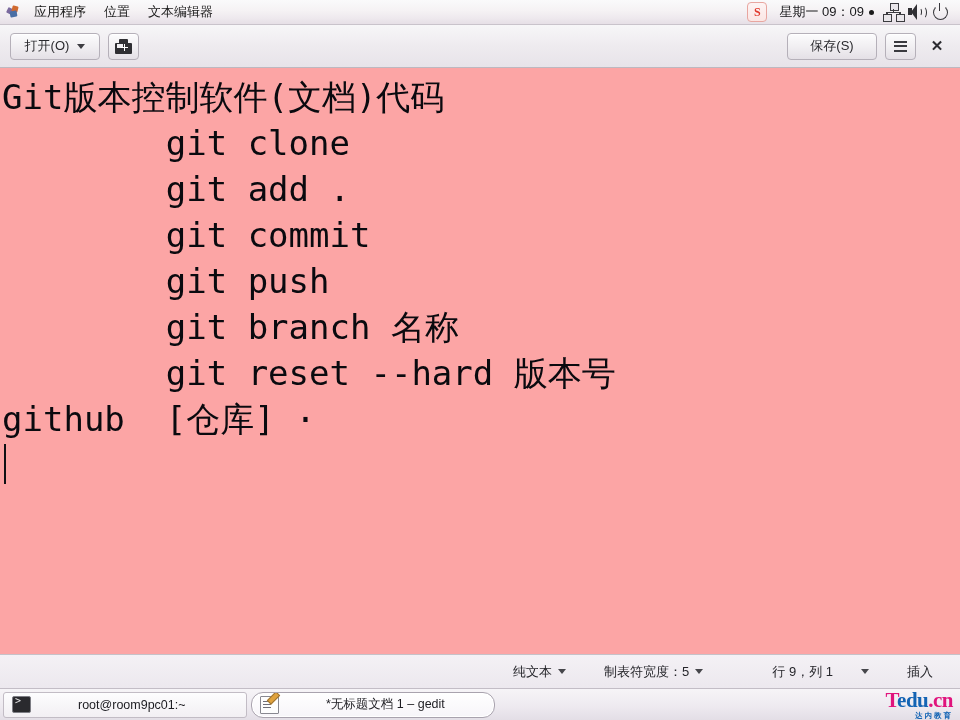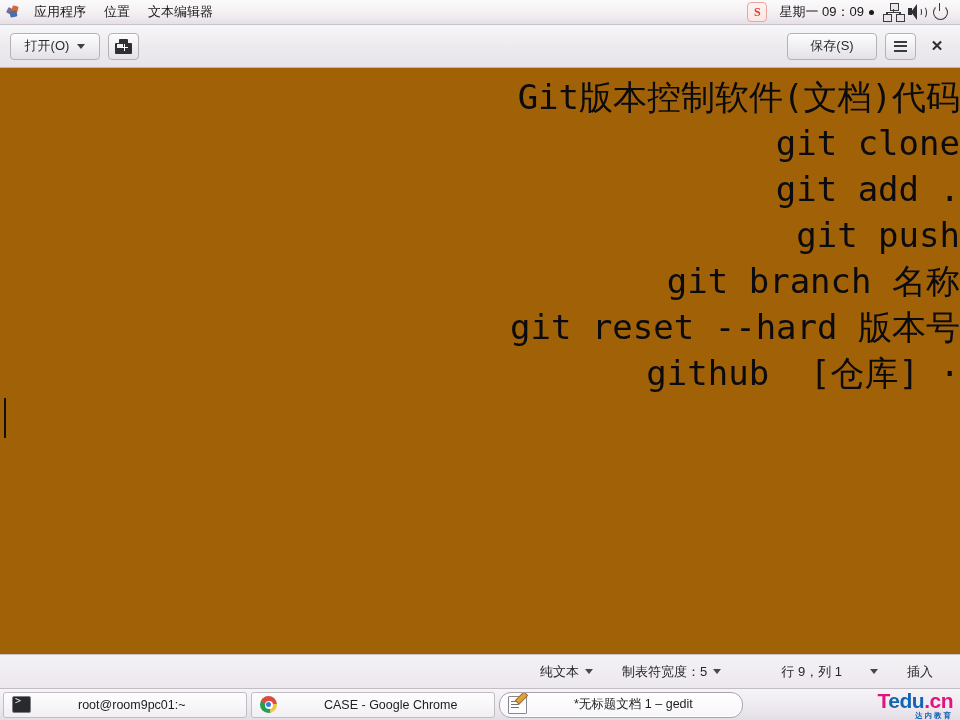--- a/index.html
+++ b/index.html
@@ -171,24 +171,23 @@
     width: 960px; height: 43px;
     display: flex; align-items: center; justify-content: center;
     font-size: 13.5px; font-weight: bold; color: #1d1d21;
     pointer-events: none;
   }
 
   
   .doc-area {
     position: absolute; top: 68px; left: 0;
     width: 960px; height: 586px;
-    background: #a16207;
+    background: #fca5a5;
     overflow: hidden;
     z-index: 10;
-    text-align: right;
   }
   .doc-inner {
     padding: 6px 0 0 2px;
   }
   .doc-line {
     font-family: "DejaVu Sans Mono", "Liberation Mono", monospace;
     font-size: 34px;
     line-height: 46px;
     color: #0a0a0f;
     white-space: pre;
@@ -202,21 +201,21 @@
 
   
   .statusbar {
     position: absolute; top: 654px; left: 0;
     width: 960px; height: 34px;
     background: linear-gradient(to bottom,#f4f1f5,#ece8ee);
     border-top: 1px solid #c6c1c8;
     display: flex; align-items: center; justify-content: flex-end;
     box-sizing: border-box;
     padding-right: 16px;
-    gap: 7px;
+    gap: 16px;
     z-index: 20;
   }
   .sb-item {
     display: flex; align-items: center; gap: 6px;
     font-size: 13px; color: #26262b;
     padding: 0 11px; white-space: nowrap;
   }
   .sb-caret {
     width: 0; height: 0;
     border-left: 4px solid transparent;
@@ -269,21 +268,21 @@
   .gedit-ic .pen { position:absolute; right:-2px; top:-2px; width: 11px; height: 4px; background: #e0a23c; transform: rotate(-45deg); border: 1px solid #9c7230;}
   .gedit-ic .ln { position:absolute; left:2px; width:8px; height:1px; background:#6f6f78;}
 
   .logo {
     margin-left: auto;
     margin-right: 4px;
     display: flex; flex-direction: column; align-items: flex-end;
     line-height: 1;
   }
   .logo-main {
-    font-family: Liberation Sans, sans-serif;
+    font-family: Liberation Serif, serif;
     font-weight: bold; font-size: 21px;
     letter-spacing: -0.5px;
   }
   .logo-t { color: #e0147d; }
   .logo-edu { color: #1464b4; }
   .logo-cn { color: #e0147d; }
   .logo-sub {
     font-size: 7.5px; color: #1464b4; letter-spacing: 2px;
     margin-top: 1px; font-weight: bold;
   }
@@ -367,20 +366,21 @@
   </div>
   <div class="window-title">
     <span>*无标题文档 1</span>
   </div>
 
   <div class="doc-area">
     <div class="doc-inner">
       <div class="doc-line">Git版本控制软件(文档)代码</div>
       <div class="doc-line">        git clone</div>
       <div class="doc-line">        git add .</div>
+      <div class="doc-line">        git commit</div>
       <div class="doc-line">        git push</div>
       <div class="doc-line">        git branch 名称</div>
       <div class="doc-line">        git reset --hard 版本号</div>
       <div class="doc-line">github  [仓库] ·</div>
       <div class="caret-line">
         <span class="text-caret"></span>
       </div>
     </div>
   </div>
 
@@ -400,24 +400,20 @@
     <div class="sb-item">
       <span>插入</span>
     </div>
   </div>
 
   <div class="taskbar">
     <div class="task-btn">
       <span class="term-ic"></span>
       <span class="task-label">root@room9pc01:~</span>
     </div>
-    <div class="task-btn">
-      <span class="chrome-ic"></span>
-      <span class="task-label">CASE - Google Chrome</span>
-    </div>
     <div class="task-btn active">
       <span class="gedit-ic">
         <span class="ln" style="top:4px;"></span>
         <span class="ln" style="top:7px;"></span>
         <span class="ln" style="top:10px;"></span>
         <span class="pen"></span>
       </span>
       <span class="task-label">*无标题文档 1 – gedit</span>
     </div>
     <div class="logo">

